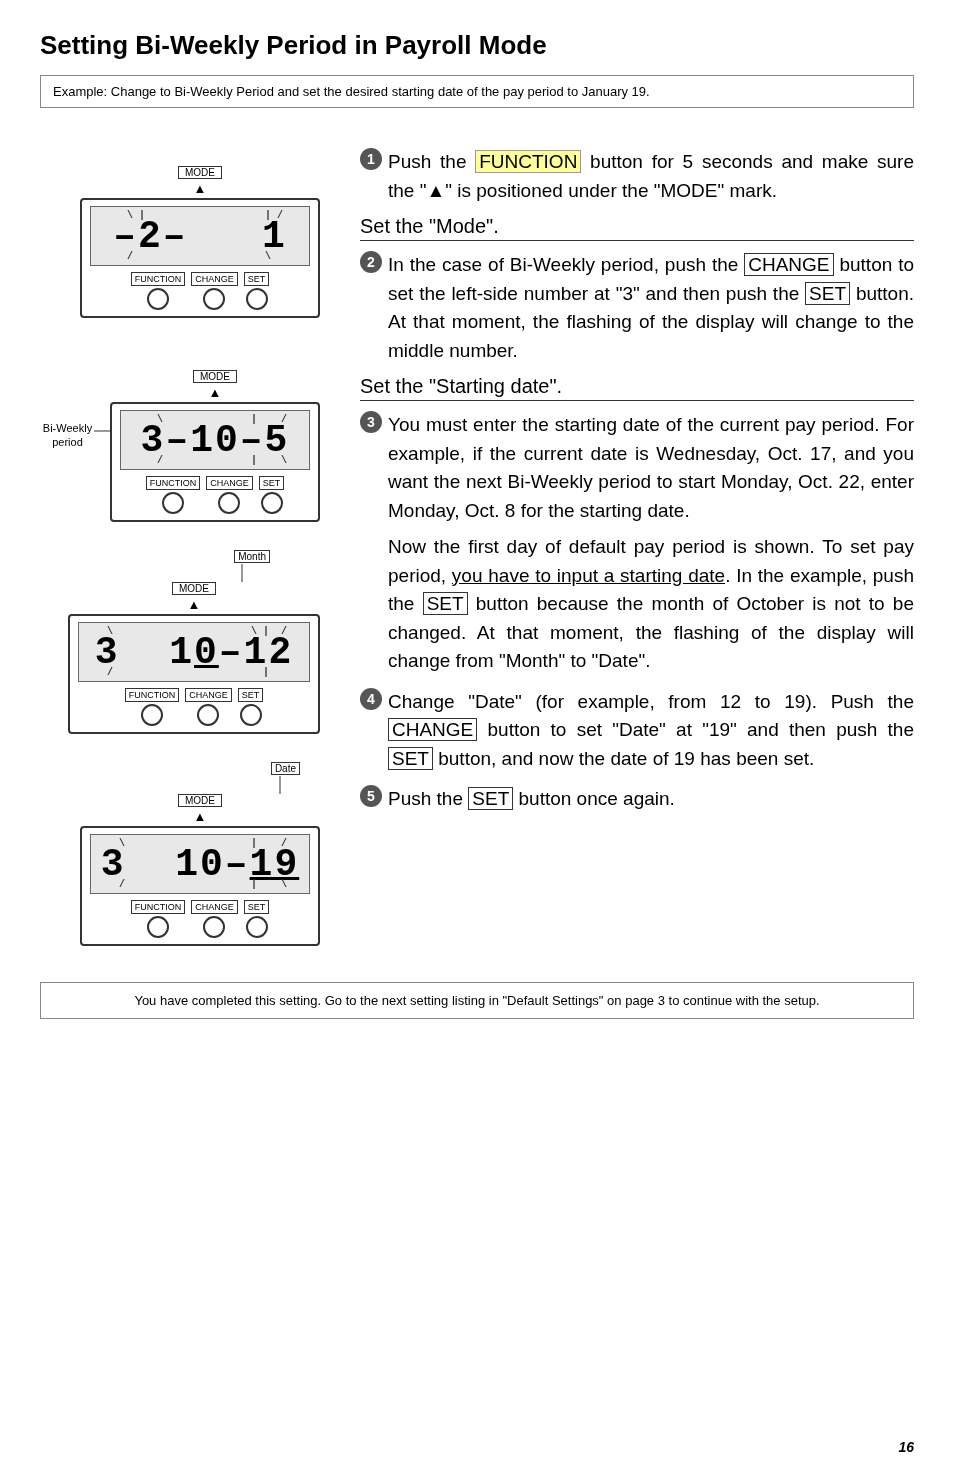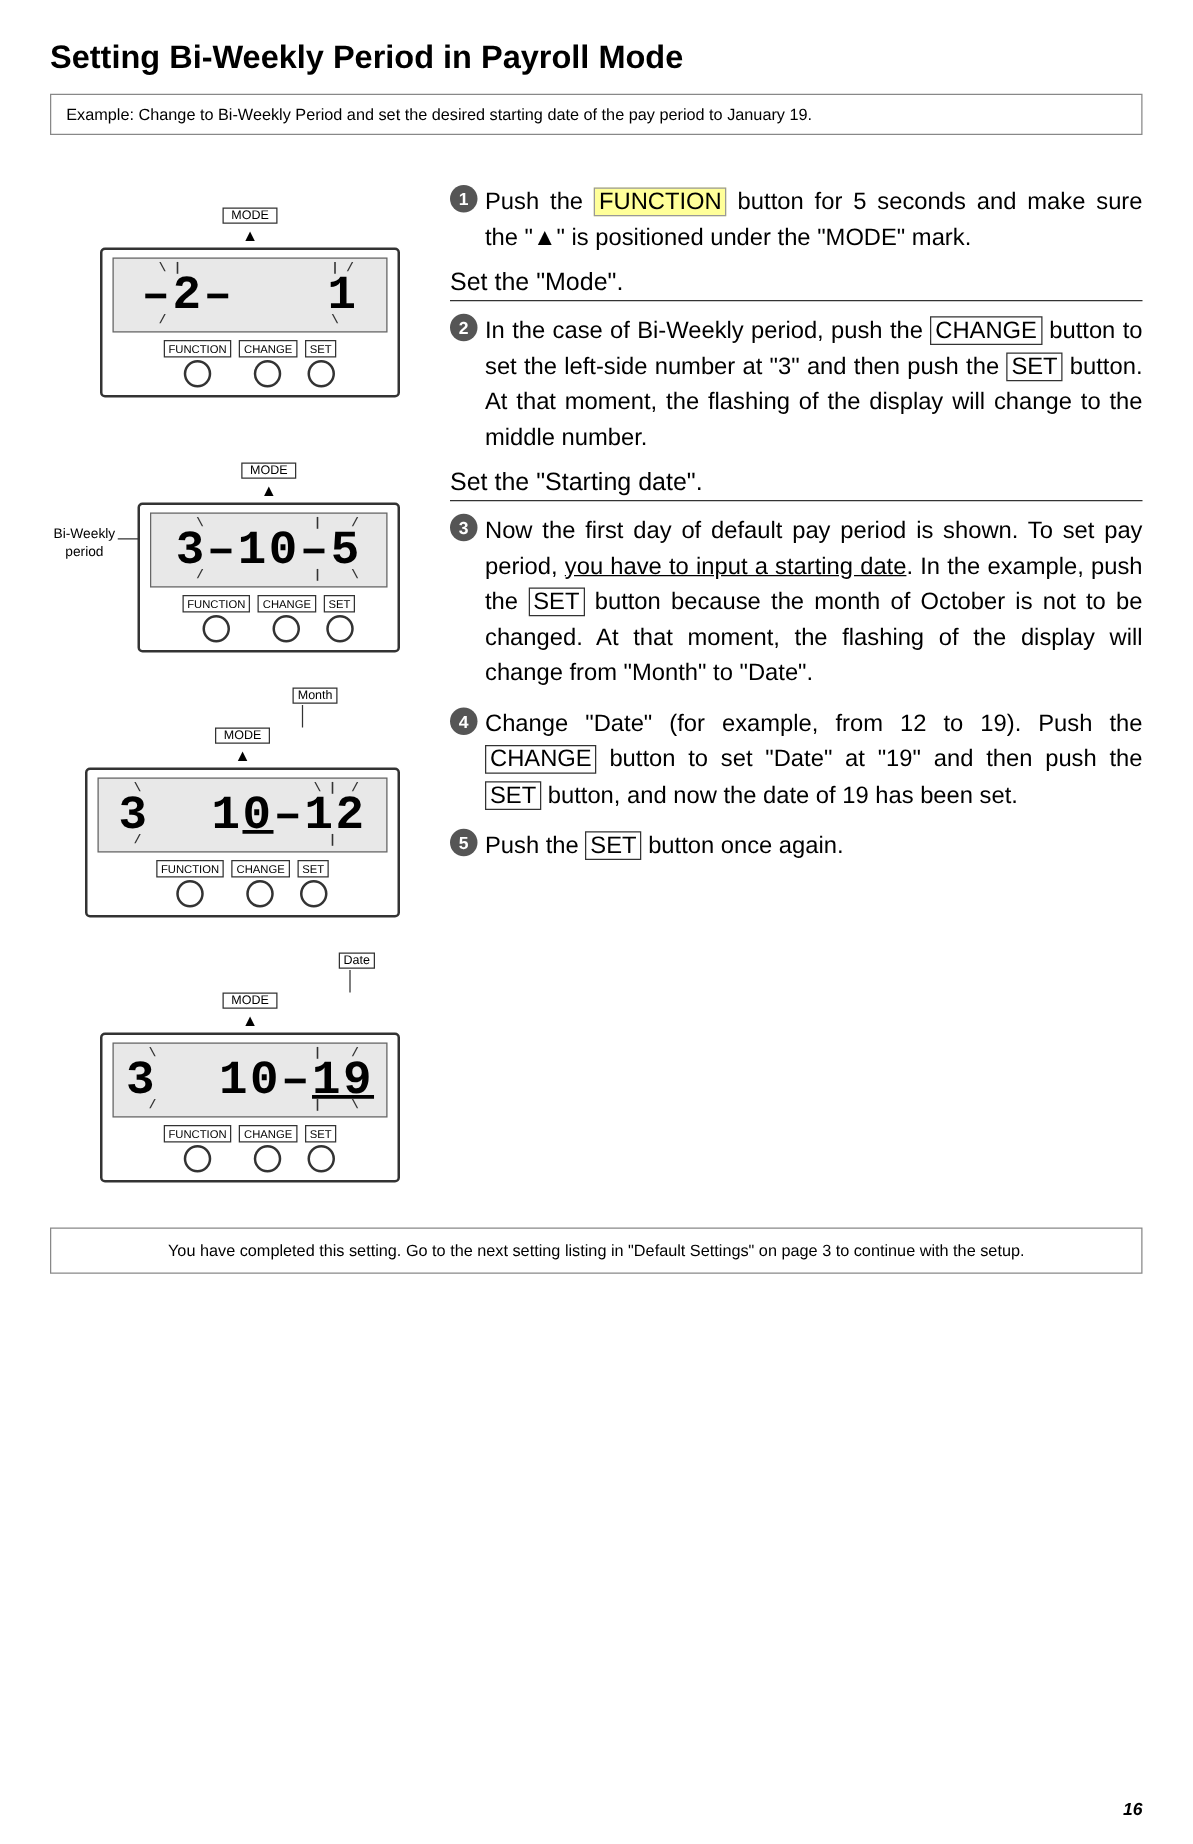--- a/index.html
+++ b/index.html
@@ -409,20 +409,21 @@
       <div class="step-text">
         In the case of Bi-Weekly period, push the <span class="highlight-box">CHANGE</span> button to set the left-side number at "3" and then push the <span class="highlight-box">SET</span> button. At that moment, the flashing of the display will change to the middle number.
       </div>
     </div>
 
     <div class="section-heading">Set the "Starting date".</div>
 
     <div class="step-block">
       <span class="step-number">3</span>
       <div class="step-text">
+        <p style="margin-bottom:8px;">You must enter the starting date of the current pay period. For example, if the current date is Wednesday, Oct. 17, and you want the next Bi-Weekly period to start Monday, Oct. 22, enter Monday, Oct. 8 for the starting date.</p>
         <p>Now the first day of default pay period is shown. To set pay period, <span class="underline-text">you have to input a starting date</span>. In the example, push the <span class="highlight-box">SET</span> button because the month of October is not to be changed. At that moment, the flashing of the display will change from "Month" to "Date".</p>
       </div>
     </div>
 
     <div class="step-block" style="margin-top:12px;">
       <span class="step-number">4</span>
       <div class="step-text">
         Change "Date" (for example, from 12 to 19). Push the <span class="highlight-box">CHANGE</span> button to set "Date" at "19" and then push the <span class="highlight-box">SET</span> button, and now the date of 19 has been set.
       </div>
     </div>

